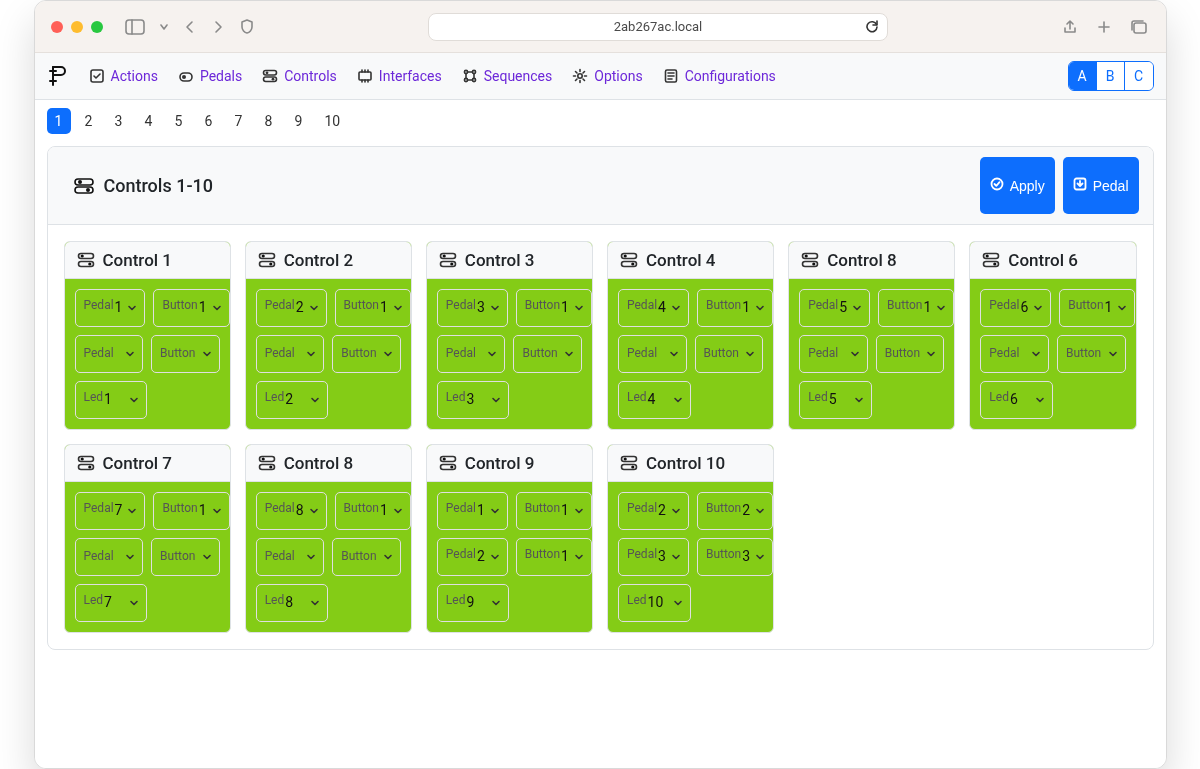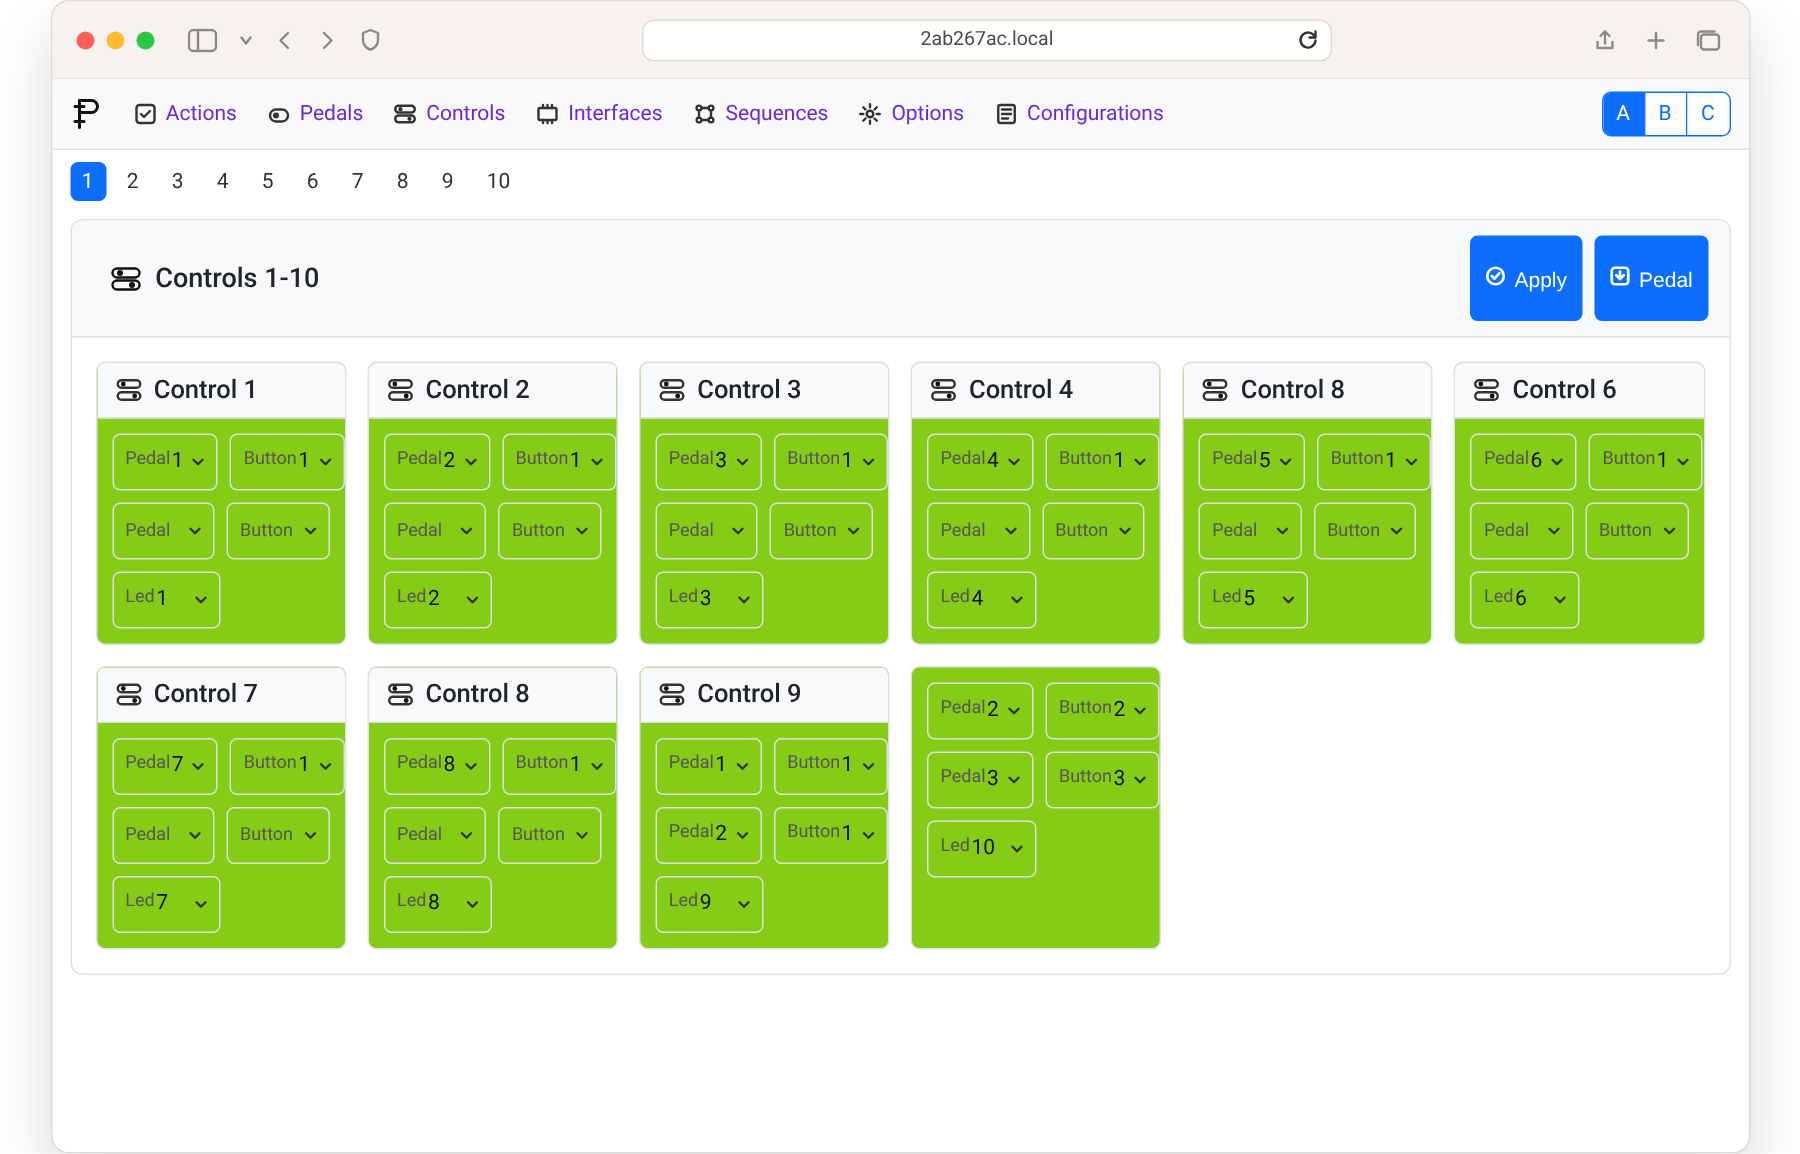--- a/index.html
+++ b/index.html
@@ -1156,20 +1156,33 @@
                     <span class="chev">
                       <svg width="12" height="12" viewBox="0 0 12 12" class="stroke-icon">
                         <polyline points="3,4.5 6,7.5 9,4.5"></polyline>
                       </svg>
                     </span>
                   </div>
                 </div>
               </div>
             </div>
             <div class="card">
+              <div class="card-header">
+                <span class="ico">
+                  <svg width="18" height="18" viewBox="0 0 18 18">
+                    <g class="stroke-icon">
+                      <rect x="1.5" y="2.5" width="15" height="5" rx="2.5"></rect>
+                      <rect x="1.5" y="10.5" width="15" height="5" rx="2.5"></rect>
+                    </g>
+                    <circle cx="5.2" cy="5" r="1.6" fill="#111"></circle>
+                    <circle cx="12.8" cy="13" r="1.6" fill="#111"></circle>
+                  </svg>
+                </span>
+                <span>Control 10</span>
+              </div>
               <div class="card-body">
                 <div class="row2">
                   <div class="sel">
                     <div class="sel-text">
                       <span class="sel-label">Pedal</span>
                       <span class="sel-val">2</span>
                     </div>
                     <span class="chev">
                       <svg width="12" height="12" viewBox="0 0 12 12" class="stroke-icon">
                         <polyline points="3,4.5 6,7.5 9,4.5"></polyline>

